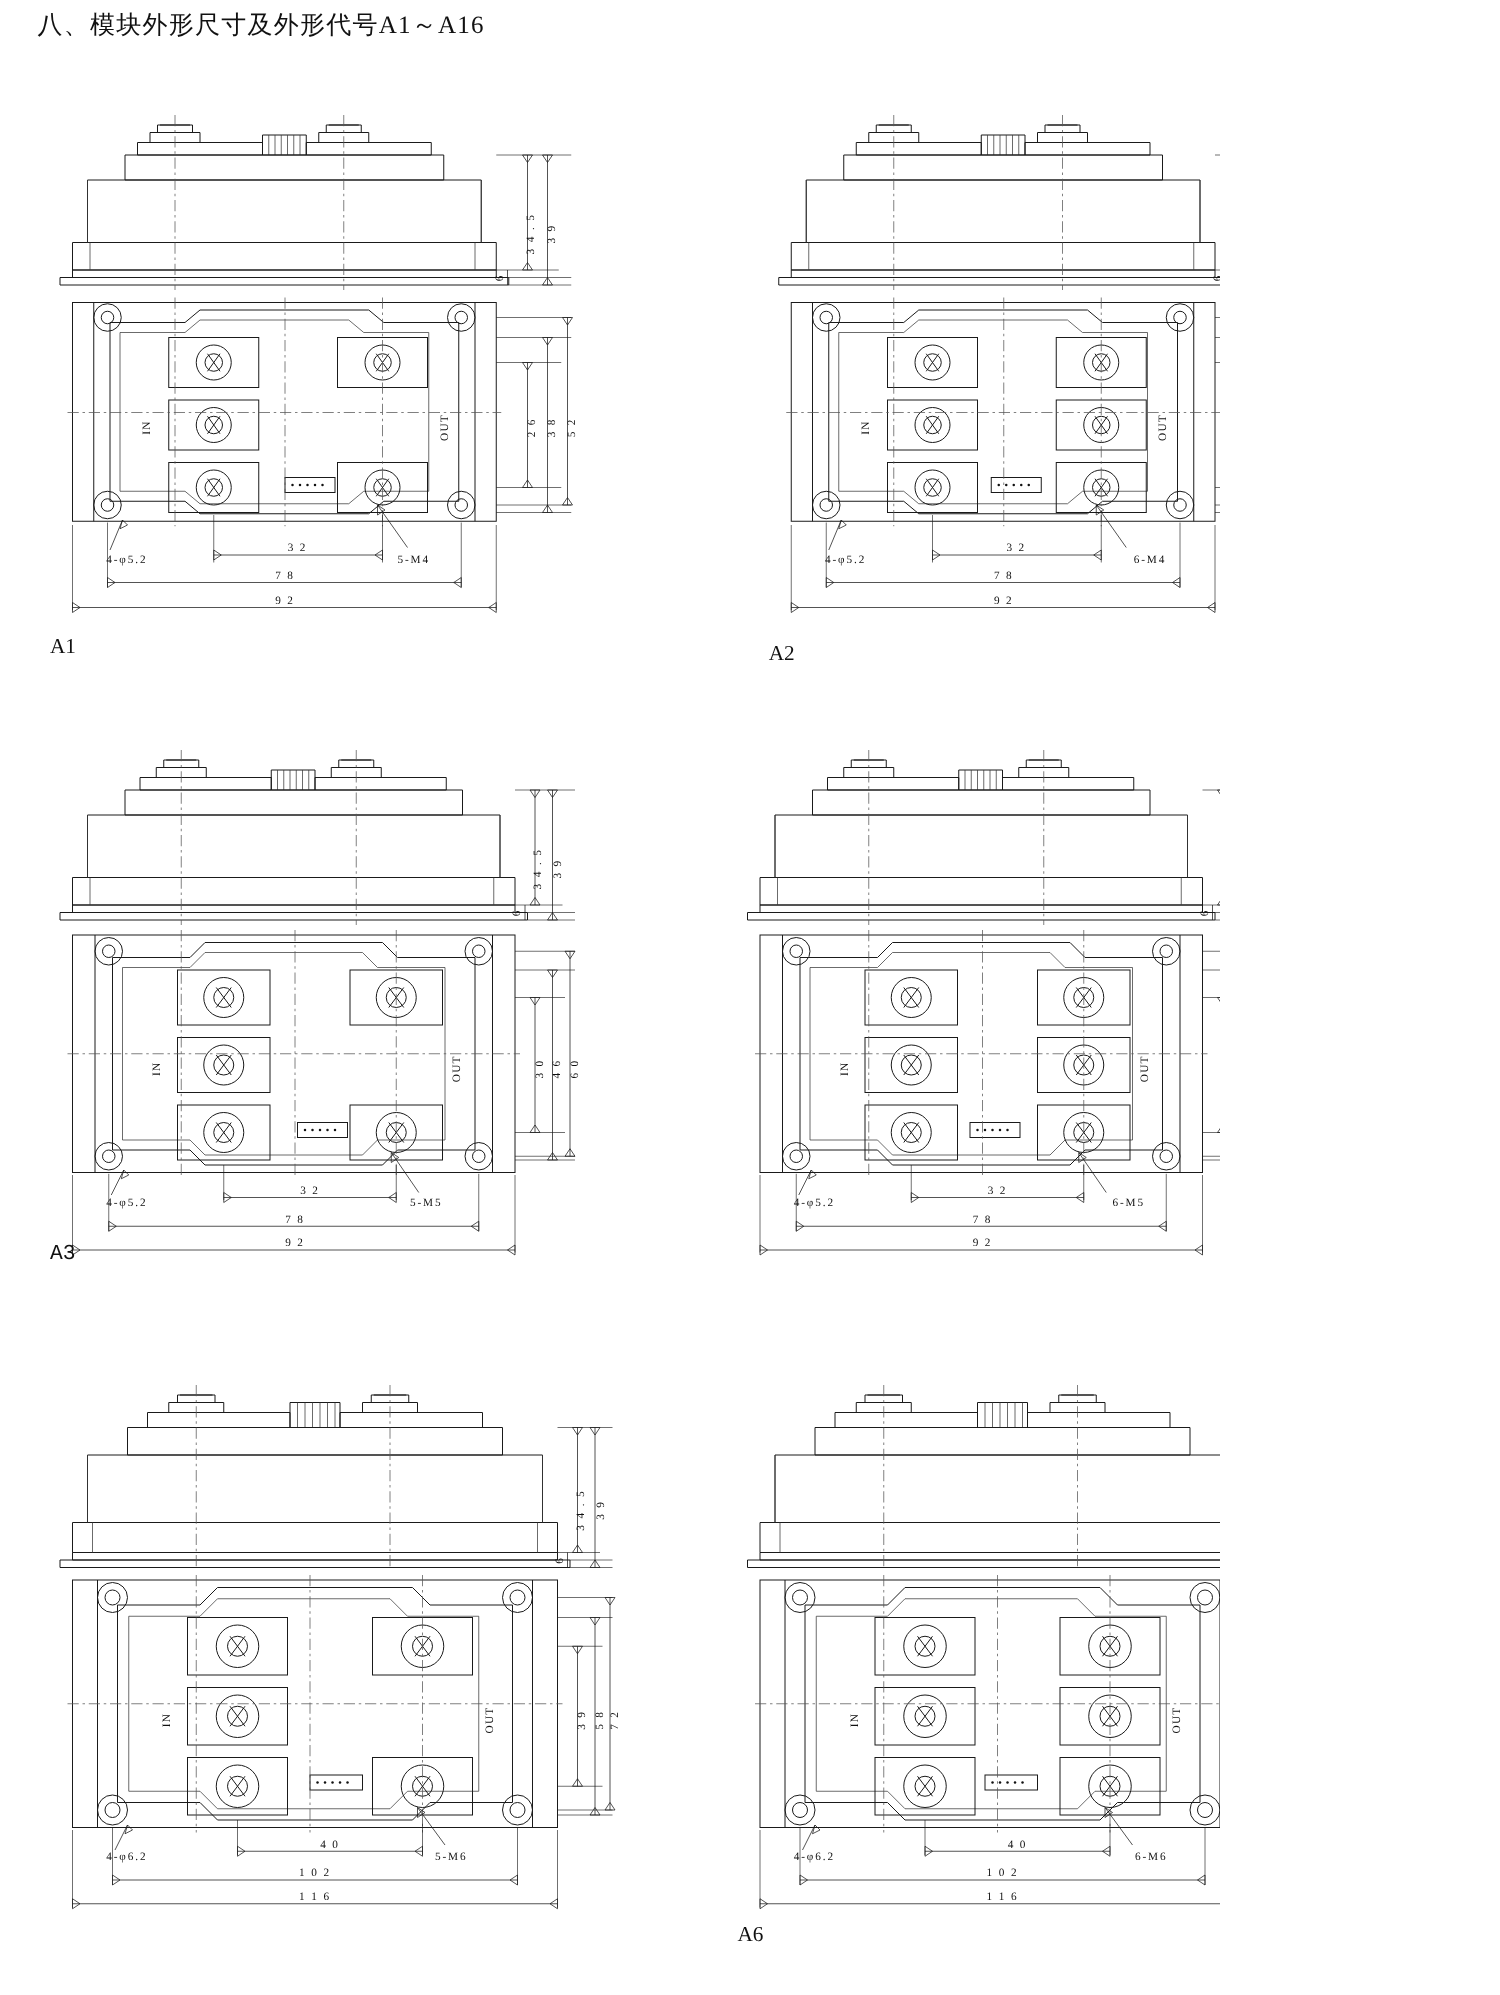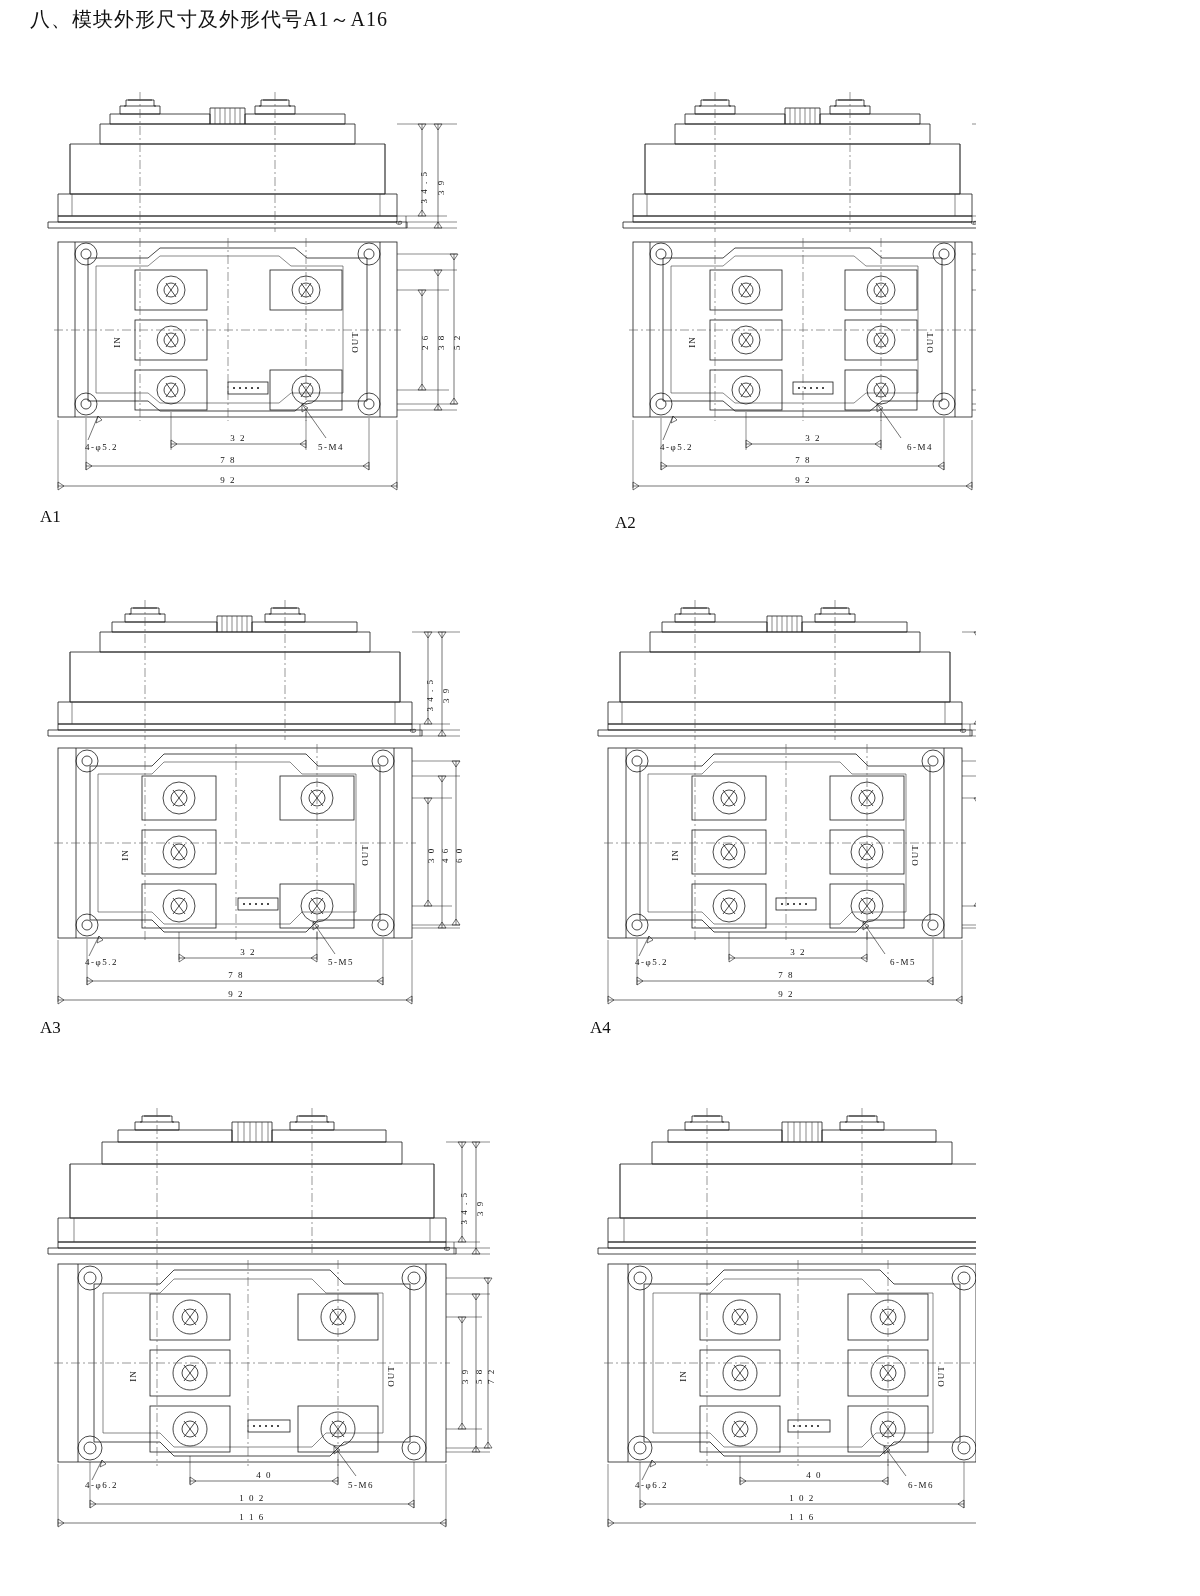--- a/index.html
+++ b/index.html
@@ -411,21 +411,21 @@
         <path class="dim" d="M47 431 h296"></path>
         <path class="dim" d="M47 427 l6 4 l-6 4 z" fill="#1a1a1a"></path>
           <path class="dim" d="M343 427 l-6 4 l6 4 z" fill="#1a1a1a"></path>
         <text class="txt" x="196" y="428" text-anchor="middle">7 8</text>
         <path class="dim" d="M18 450 h354"></path>
         <path class="dim" d="M18 446 l6 4 l-6 4 z" fill="#1a1a1a"></path>
           <path class="dim" d="M372 446 l-6 4 l6 4 z" fill="#1a1a1a"></path>
         <text class="txt" x="196" y="447" text-anchor="middle">9 2</text>
       </g>
     </svg>
-    <div class="fig-caption" style="left:0;top:468px;">A3</div>
+    <div class="fig-caption" style="left:0;top:444px;font-family:Liberation Mono, monospace;">A3</div>
   </div>
 
   <div class="fig" style="left:590px;top:550px;width:440px;height:500px;">
     <svg width="440" height="470" viewBox="0 0 440 470">
       <g>
         <path class="ln" d="M85 72 h40 v-8 h-6 v-6 h-28 v6 h-6 z"></path>
         <path class="ln" d="M93 58 h24"></path>
           <path class="ln" d="M89 64 h32"></path>
         <path class="ln" d="M225 72 h40 v-8 h-6 v-6 h-28 v6 h-6 z"></path>
         <path class="ln" d="M233 58 h24"></path>
@@ -534,21 +534,20 @@
         <path class="dim" d="M47 431 h296"></path>
         <path class="dim" d="M47 427 l6 4 l-6 4 z" fill="#1a1a1a"></path>
           <path class="dim" d="M343 427 l-6 4 l6 4 z" fill="#1a1a1a"></path>
         <text class="txt" x="196" y="428" text-anchor="middle">7 8</text>
         <path class="dim" d="M18 450 h354"></path>
         <path class="dim" d="M18 446 l6 4 l-6 4 z" fill="#1a1a1a"></path>
           <path class="dim" d="M372 446 l-6 4 l6 4 z" fill="#1a1a1a"></path>
         <text class="txt" x="196" y="447" text-anchor="middle">9 2</text>
       </g>
     </svg>
-    <div class="fig-caption" style="left:0;top:468px;">A4</div>
   </div>
 
   <div class="fig" style="left:40px;top:1058px;width:450px;height:510px;">
     <svg width="450" height="480" viewBox="0 0 450 480">
       <g>
         <path class="ln" d="M95 72 h44 v-8 h-7 v-6 h-30 v6 h-7 z"></path>
         <path class="ln" d="M104 58 h26"></path>
           <path class="ln" d="M100 64 h34"></path>
         <path class="ln" d="M250 72 h44 v-8 h-7 v-6 h-30 v6 h-7 z"></path>
         <path class="ln" d="M259 58 h26"></path>
@@ -775,15 +774,16 @@
         <path class="dim" d="M50 446 h324"></path>
         <path class="dim" d="M50 442 l6 4 l-6 4 z" fill="#1a1a1a"></path>
           <path class="dim" d="M374 442 l-6 4 l6 4 z" fill="#1a1a1a"></path>
         <text class="txt" x="212" y="443" text-anchor="middle">1 0 2</text>
         <path class="dim" d="M18 465 h388"></path>
         <path class="dim" d="M18 461 l6 4 l-6 4 z" fill="#1a1a1a"></path>
           <path class="dim" d="M406 461 l-6 4 l6 4 z" fill="#1a1a1a"></path>
         <text class="txt" x="212" y="462" text-anchor="middle">1 1 6</text>
       </g>
     </svg>
+    <div class="fig-caption" style="left:0;top:480px;">A6</div>
   </div>
 
 </div>
 
 </body></html>

